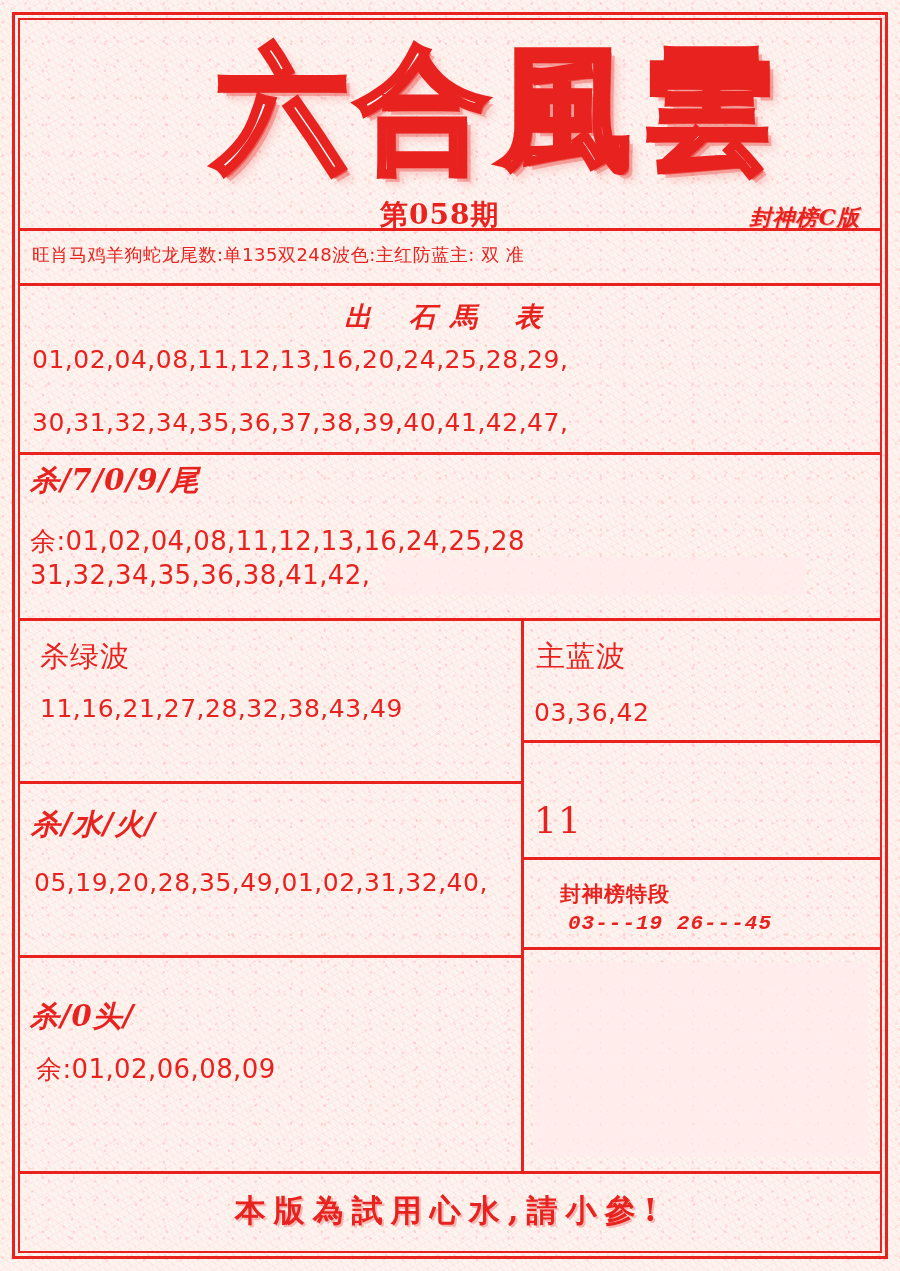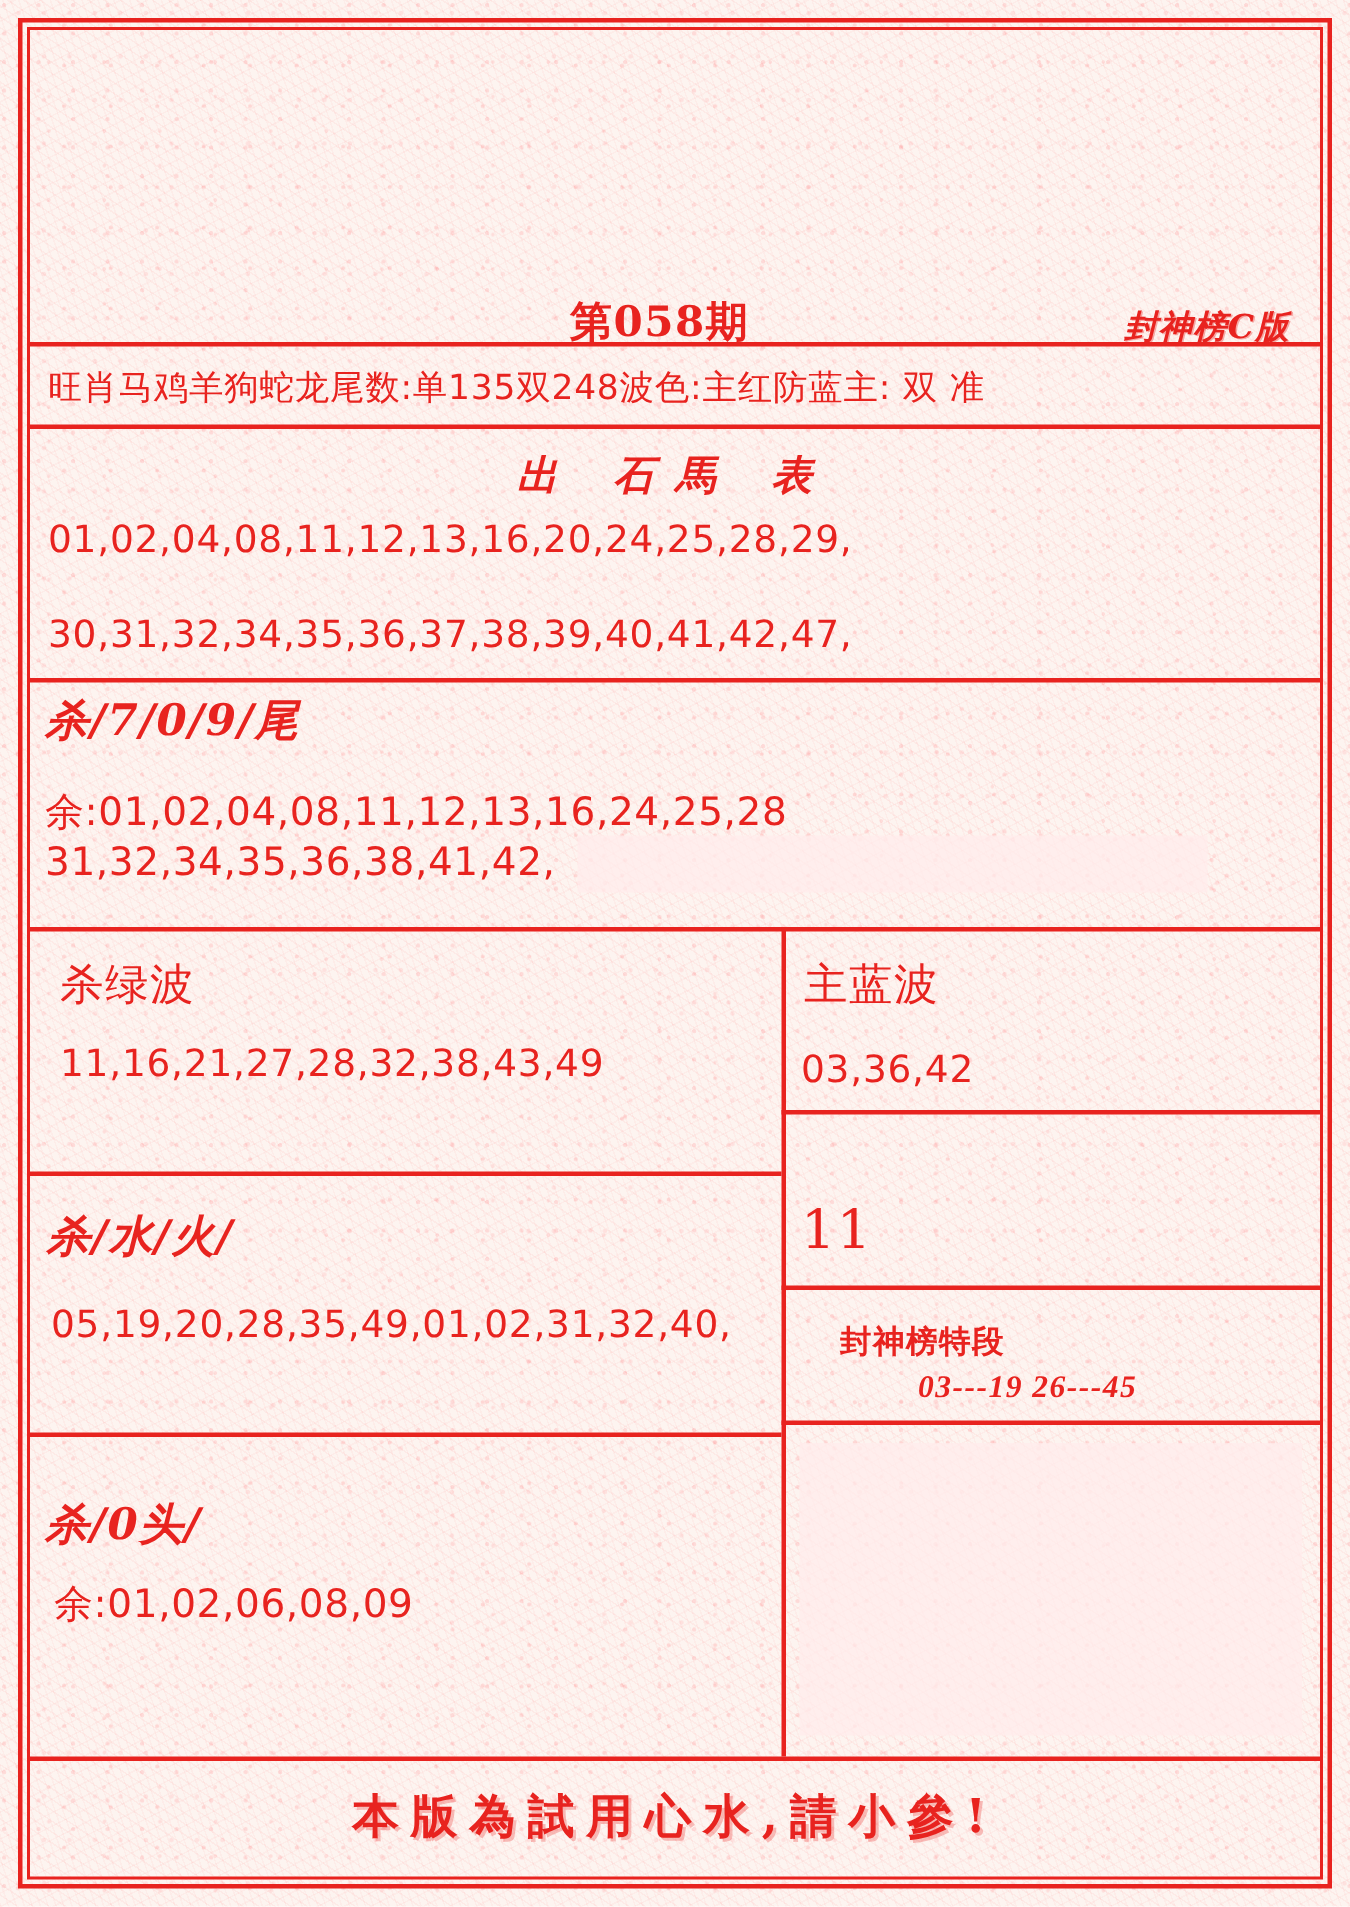--- a/index.html
+++ b/index.html
@@ -126,21 +126,21 @@
 
   
   .row-text {
     position: absolute;
     color: #e8231f;
     font-family: "DejaVu Sans", sans-serif;
   }
   .zodiac-line {
     left: 32px;
     top: 243px;
-    font-size: 23px;
+    font-size: 18px;
     letter-spacing: 0.5px;
     white-space: nowrap;
   }
 
   .section-title-center {
     position: absolute;
     left: 0; right: 0;
     text-align: center;
     color: #e8231f;
     font-family: "DejaVu Serif", serif;
@@ -200,27 +200,26 @@
     color: #e8231f;
     font-family: "DejaVu Serif", serif;
     font-size: 21px;
     font-weight: bold;
     letter-spacing: 1px;
     white-space: nowrap;
   }
   .special-nums {
     position: absolute;
     color: #e8231f;
-    font-family: Liberation Serif, serif;
+    font-family: Liberation Mono, monospace;
     font-size: 21px;
     font-weight: bold;
     font-style: italic;
     letter-spacing: 1px;
     white-space: nowrap;
-    margin-left: 44px;
   }
 
   .footer-text {
     position: absolute;
     left: 0; right: 0;
     text-align: center;
     color: #e8231f;
     font-family: "DejaVu Serif", serif;
     font-size: 31px;
     font-weight: bold;
@@ -233,20 +232,21 @@
 
 <div class="page">
   <div class="paper-noise"></div>
 
   <div class="frame"></div>
   <div class="frame-inner"></div>
 
   <div class="header">
 
 
+    <div class="logo-title">六合風雲</div>
     <div class="issue">第058期</div>
     <div class="edition">封神榜C版</div>
   </div>
 
   <div class="hline" style="top:228px;"></div>
 
   <div class="row-text zodiac-line">旺肖马鸡羊狗蛇龙尾数:单135双248波色:主红防蓝主: 双 准</div>
 
   <div class="hline" style="top:283px;"></div>
 

